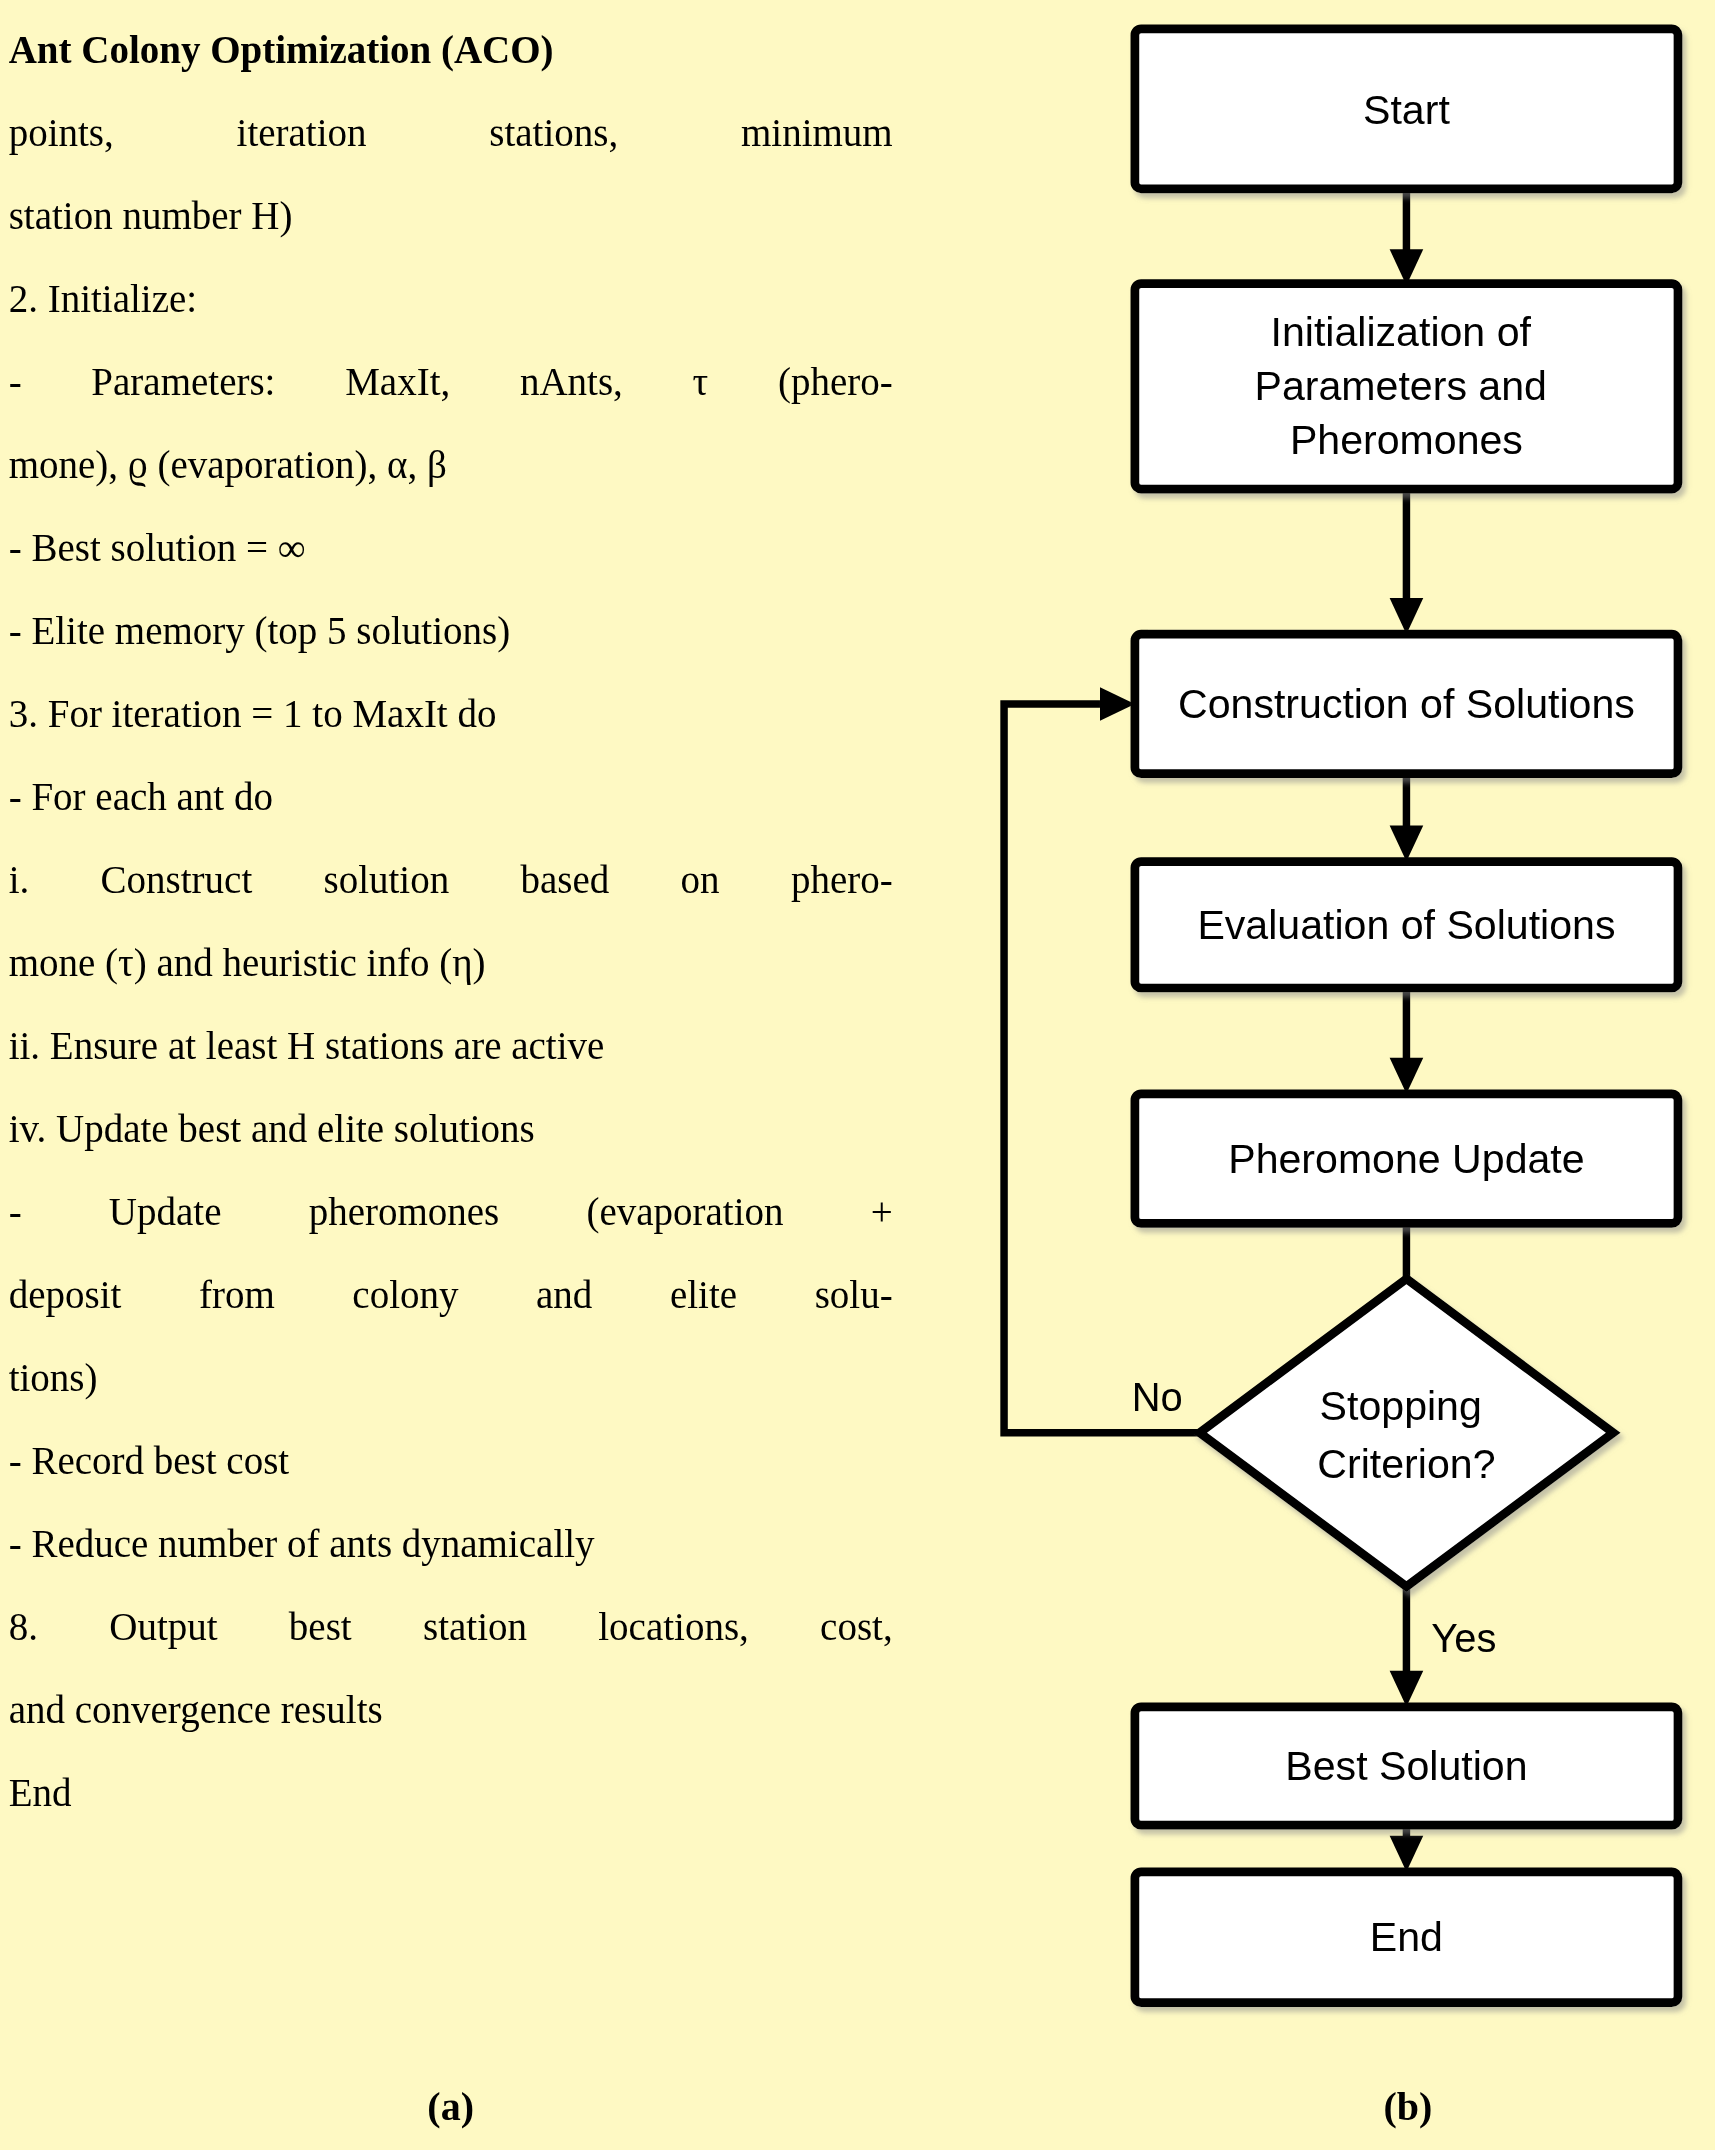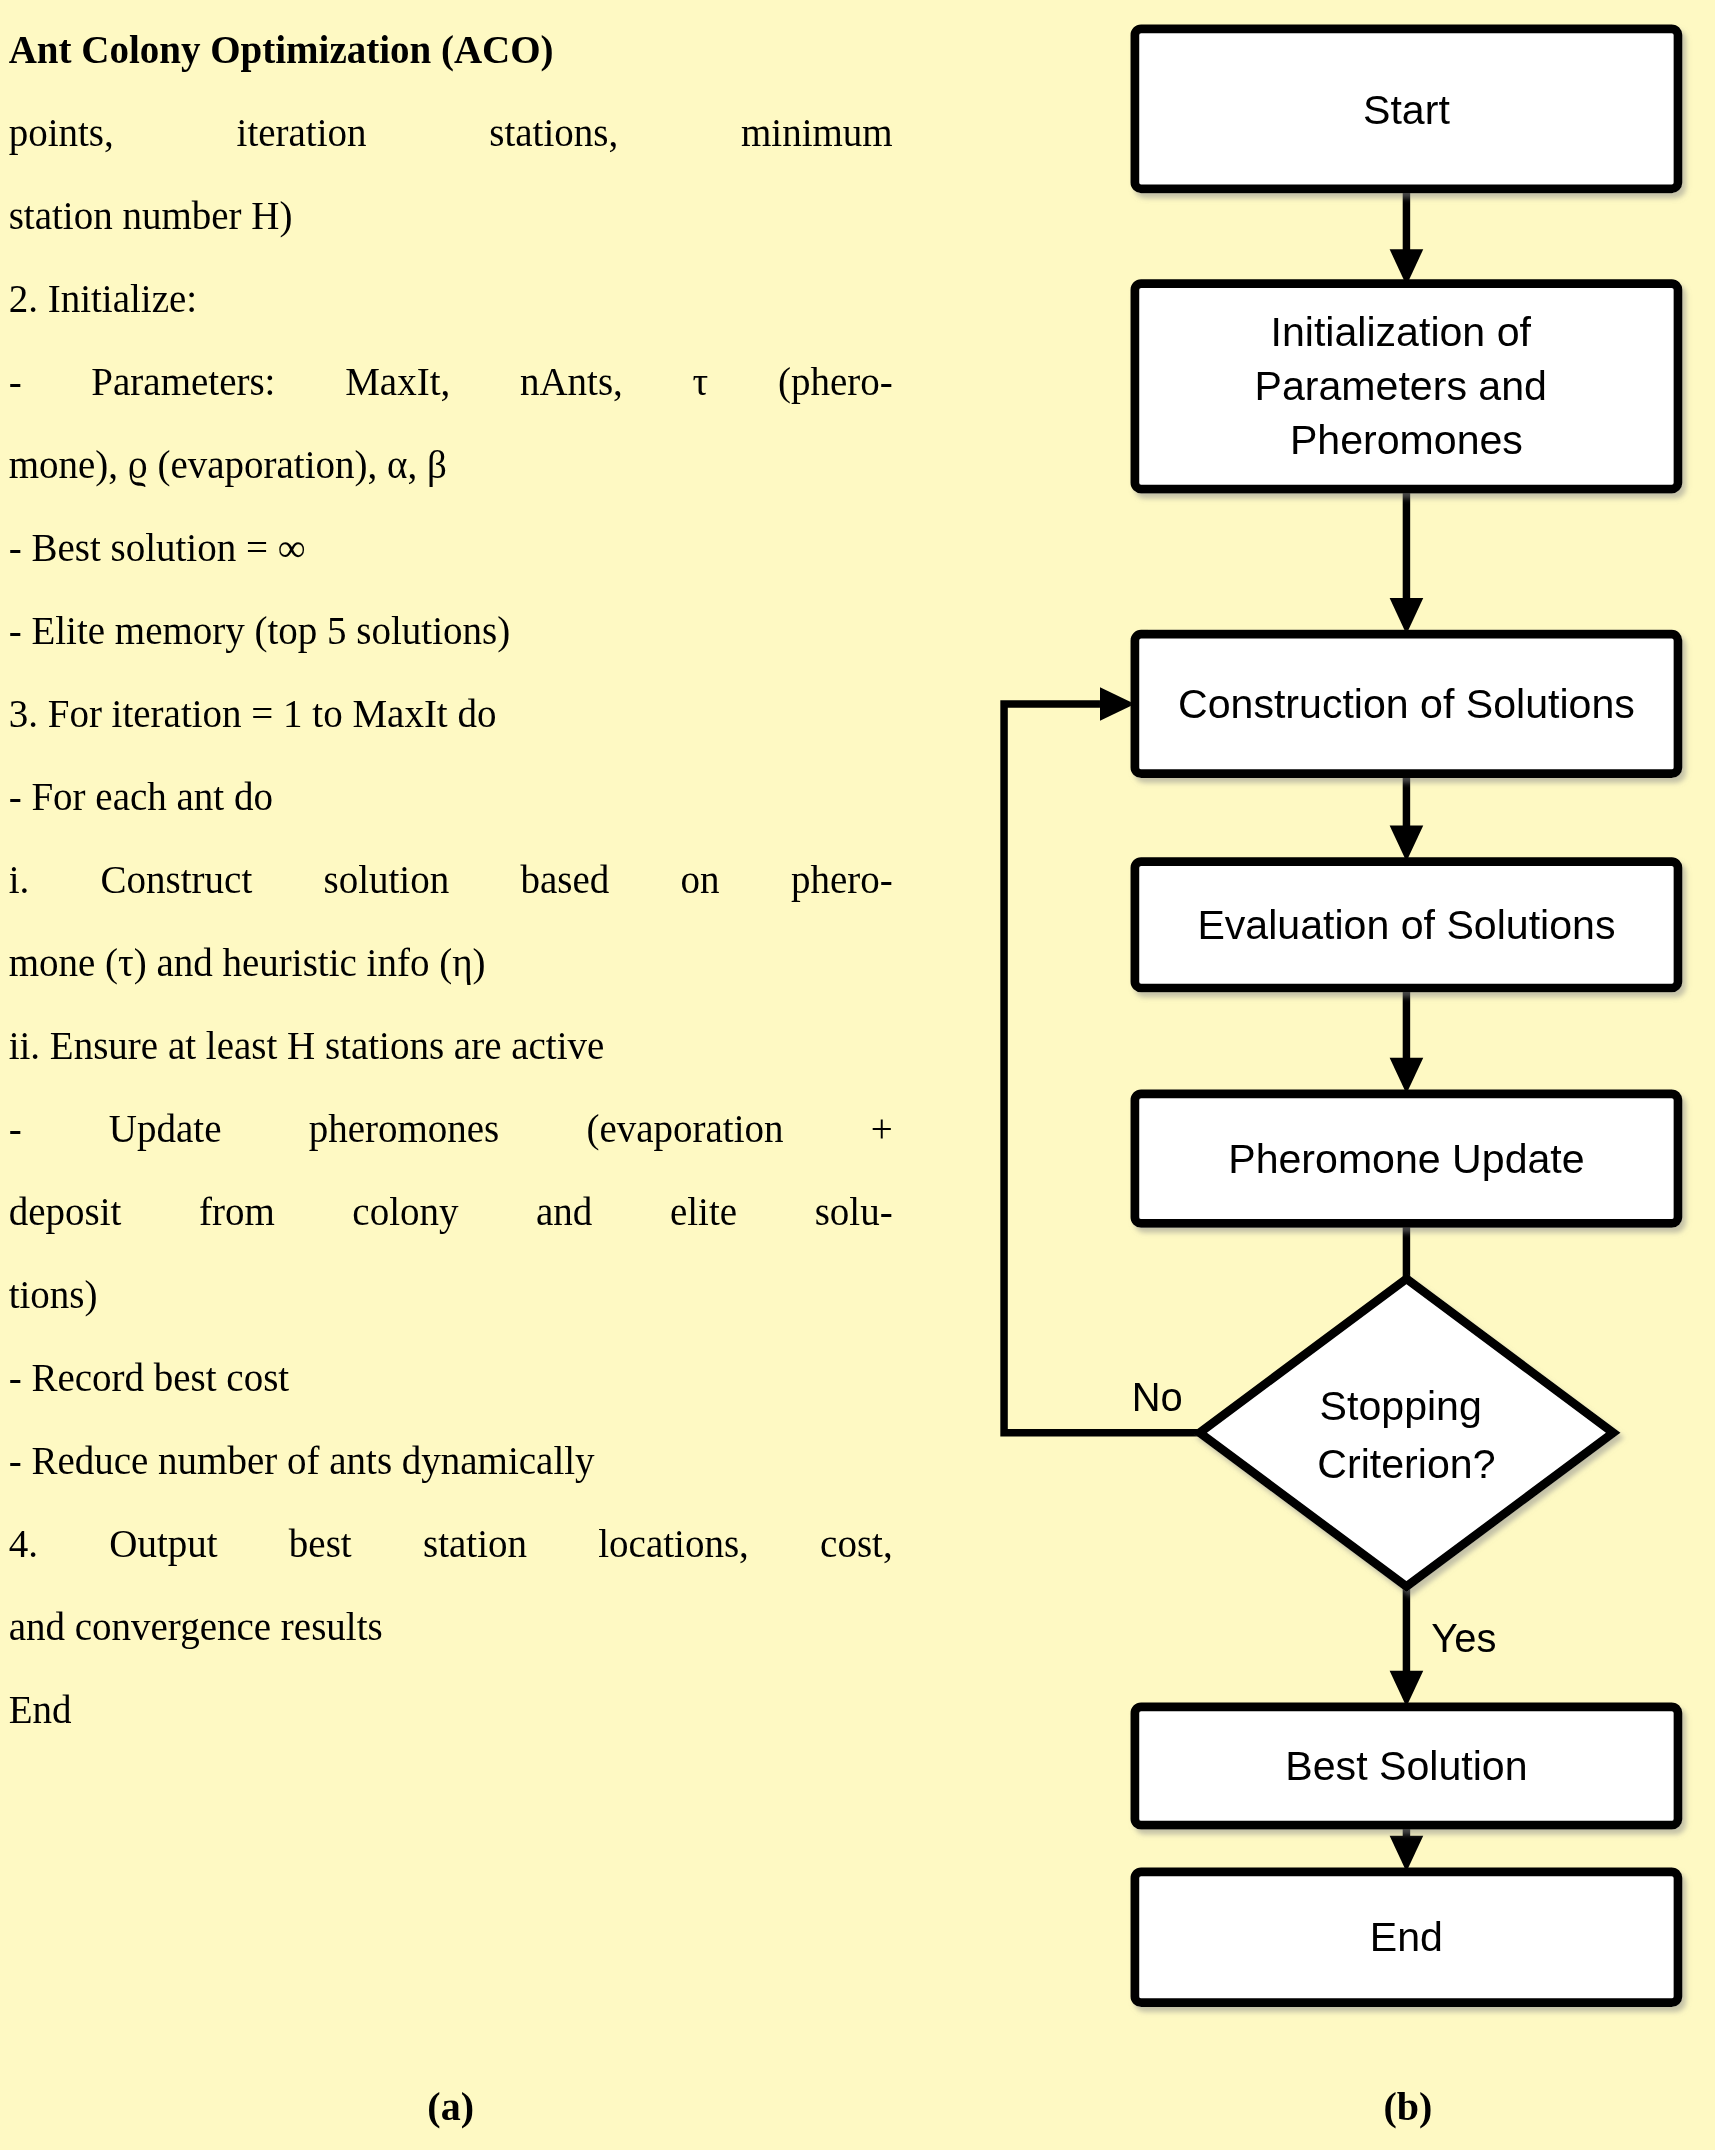--- a/index.html
+++ b/index.html
@@ -48,26 +48,27 @@
     <div class="pl">2. Initialize:</div>
     <div class="pl j">- Parameters: MaxIt, nAnts, τ (phero-</div>
     <div class="pl">mone), ϱ (evaporation), α, β</div>
     <div class="pl">- Best solution = ∞</div>
     <div class="pl">- Elite memory (top 5 solutions)</div>
     <div class="pl">3. For iteration = 1 to MaxIt do</div>
     <div class="pl">- For each ant do</div>
     <div class="pl j">i. Construct solution based on phero-</div>
     <div class="pl">mone (τ) and heuristic info (η)</div>
     <div class="pl">ii. Ensure at least H stations are active</div>
+    <div class="pl">iv. Update best and elite solutions</div>
     <div class="pl j">- Update pheromones (evaporation +</div>
     <div class="pl j">deposit from colony and elite solu-</div>
     <div class="pl">tions)</div>
     <div class="pl">- Record best cost</div>
     <div class="pl">- Reduce number of ants dynamically</div>
-    <div class="pl j">4. Output best station locations, cost,</div>
+    <div class="pl j">8. Output best station locations, cost,</div>
     <div class="pl">and convergence results</div>
     <div class="pl">End</div>
   </div>
 
   <svg class="flow" viewBox="0 0 2755 3453" xmlns="http://www.w3.org/2000/svg">
     <defs>
       <filter id="ds" x="-10%" y="-10%" width="130%" height="130%">
         <feDropShadow dx="6" dy="8" stdDeviation="4" flood-color="#8a8a8a" flood-opacity="0.5"></feDropShadow>
       </filter>
     </defs>

